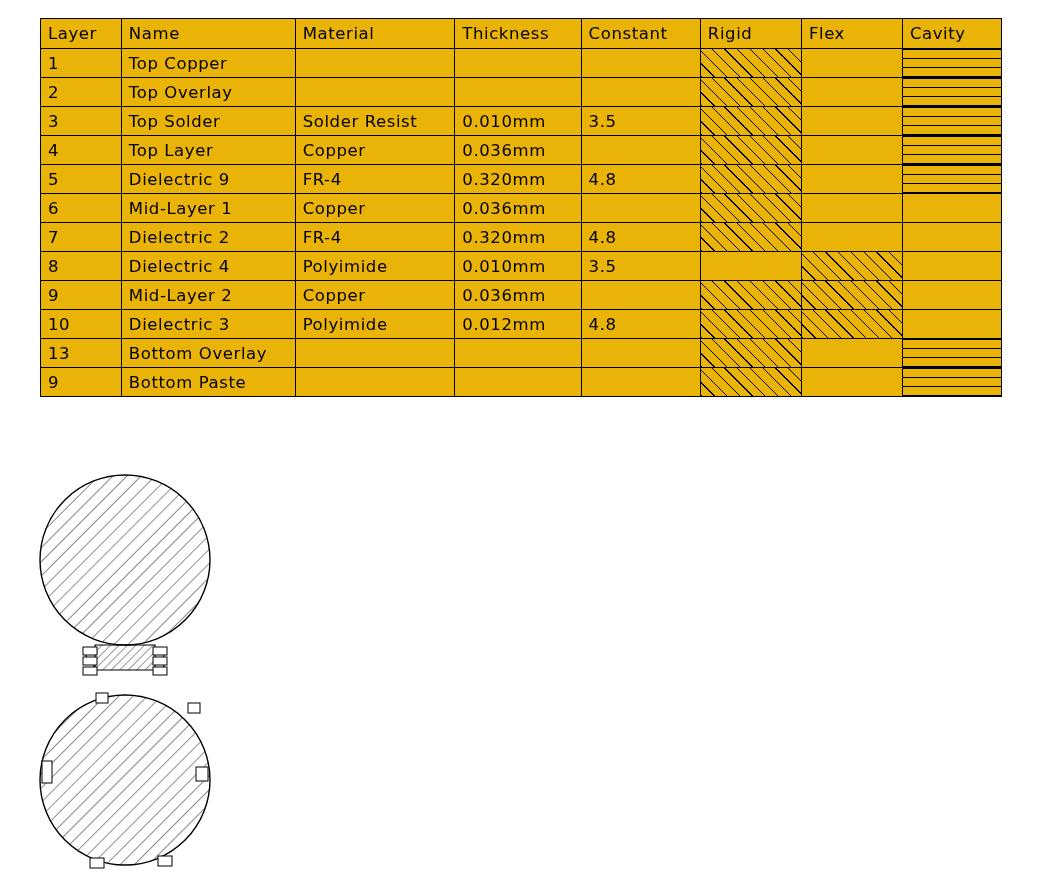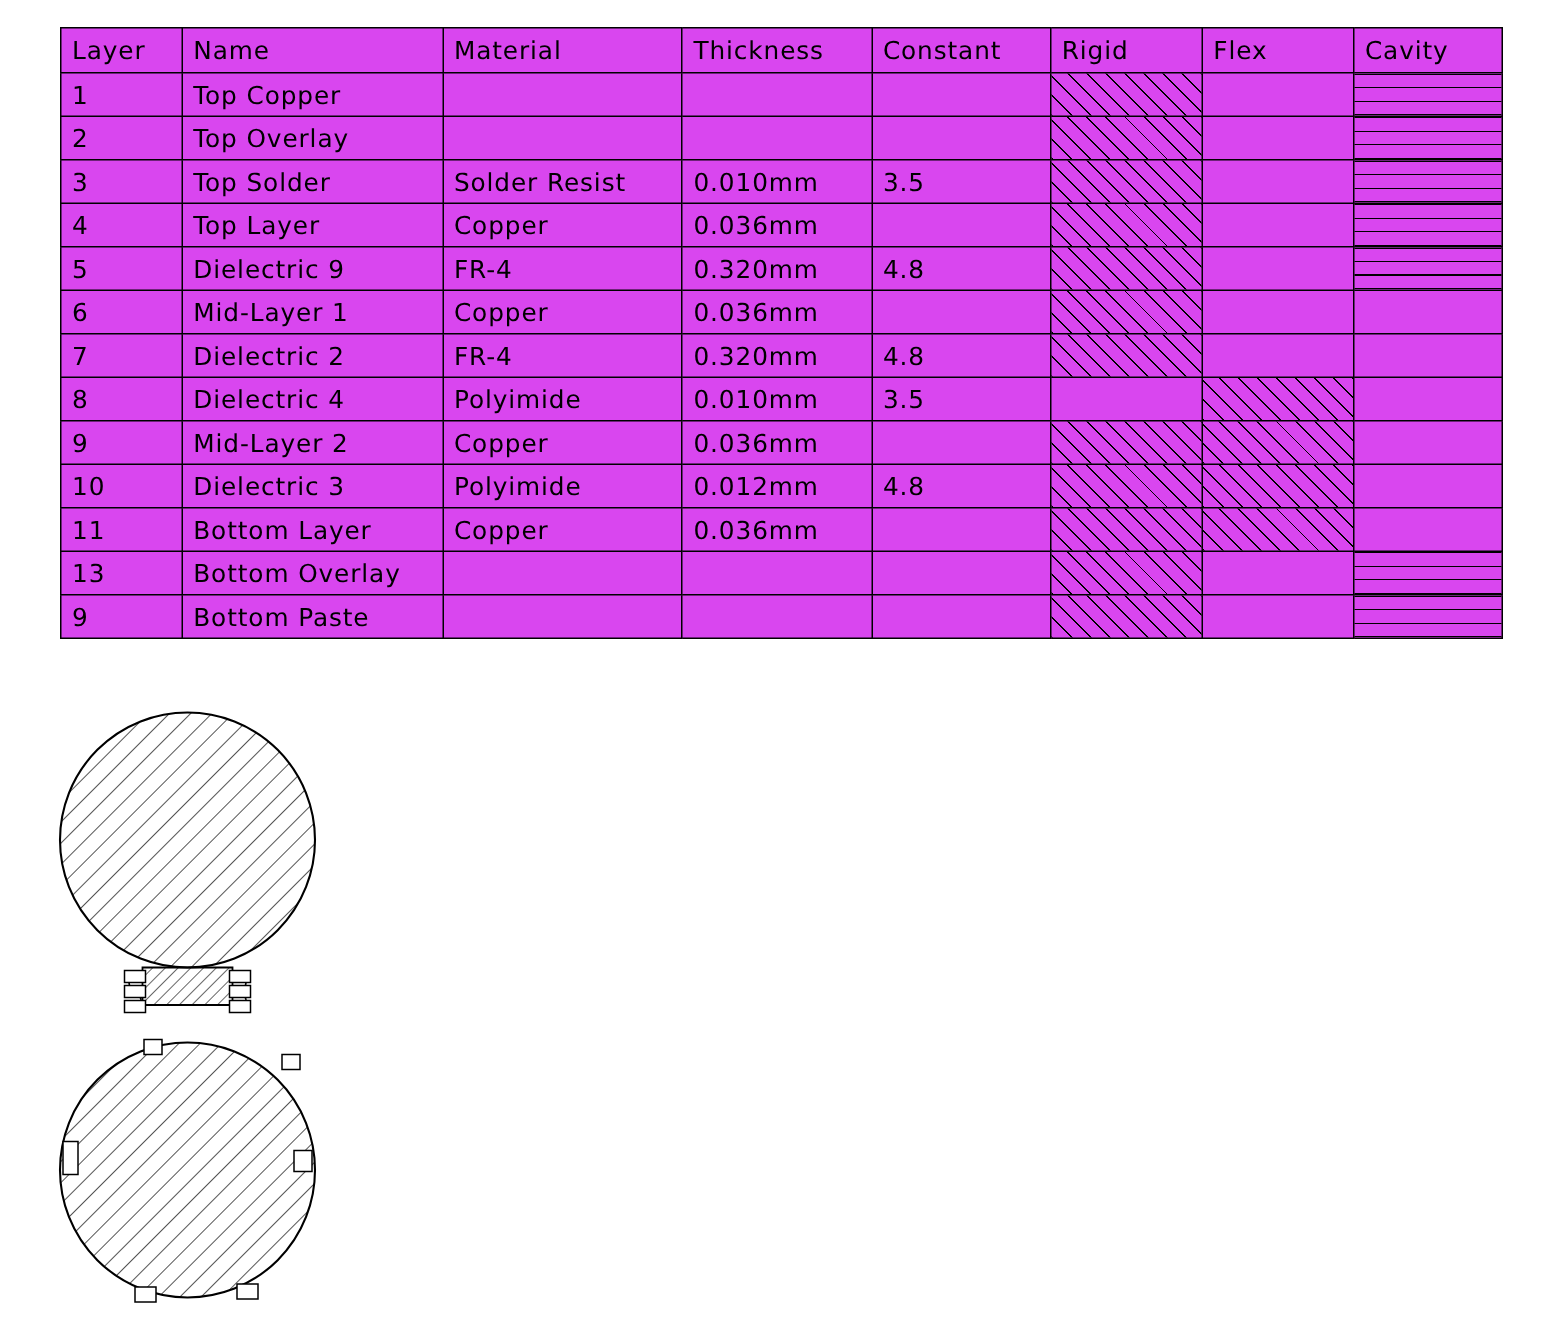--- a/index.html
+++ b/index.html
@@ -17,21 +17,21 @@
   }
 
   
   #stackup-table {
     position: absolute;
     left: 40px;
     top: 18px;
     width: 962px;
     border-collapse: collapse;
     table-layout: fixed;
-    background: #d946ef;
+    background: #eab308;
     padding-left: 40px;
   }
   #stackup-table td, #stackup-table th {
     border: 1px solid #000000;
     height: 29px;
     padding: 0 0 0 7px;
     font-size: 16.5px;
     font-weight: normal;
     text-align: left;
     vertical-align: middle;
@@ -236,34 +236,20 @@
         <td>4.8</td>
         <td class="hatch-cell">
           <div class="hatch-fill"></div>
         </td>
         <td class="hatch-cell">
           <div class="hatch-fill"></div>
         </td>
         <td class="hatch-cell"></td>
       </tr>
       <tr>
-        <td>11</td>
-        <td>Bottom Layer</td>
-        <td>Copper</td>
-        <td>0.036mm</td>
-        <td></td>
-        <td class="hatch-cell">
-          <div class="hatch-fill"></div>
-        </td>
-        <td class="hatch-cell">
-          <div class="hatch-fill"></div>
-        </td>
-        <td class="hatch-cell"></td>
-      </tr>
-      <tr>
         <td>13</td>
         <td>Bottom Overlay</td>
         <td></td>
         <td></td>
         <td></td>
         <td class="hatch-cell">
           <div class="hatch-fill"></div>
         </td>
         <td class="hatch-cell"></td>
         <td class="hatch-cell">

